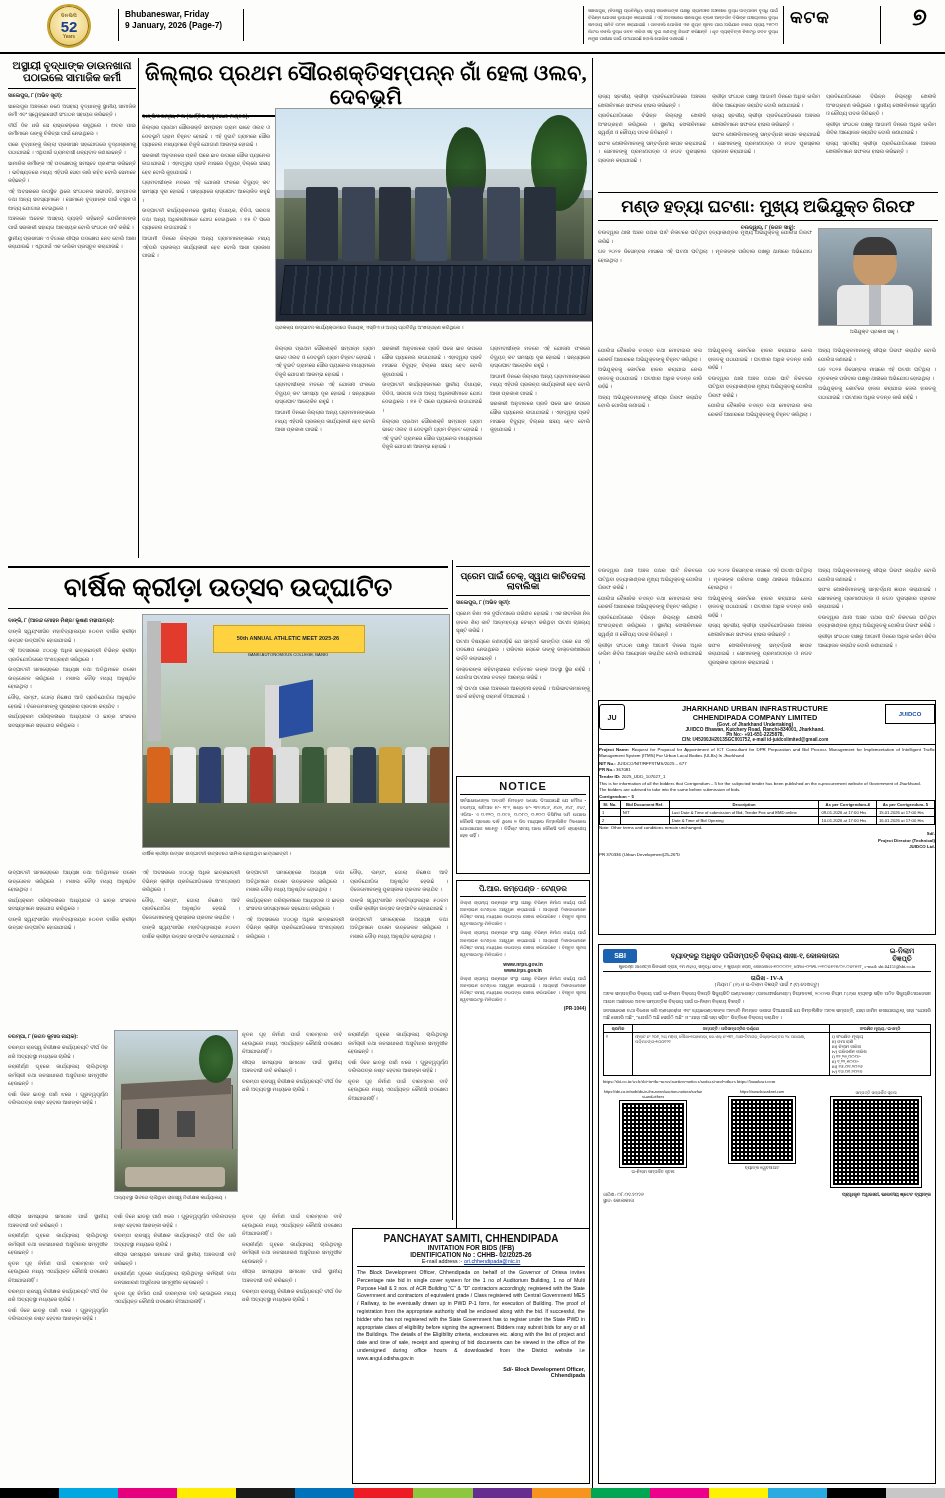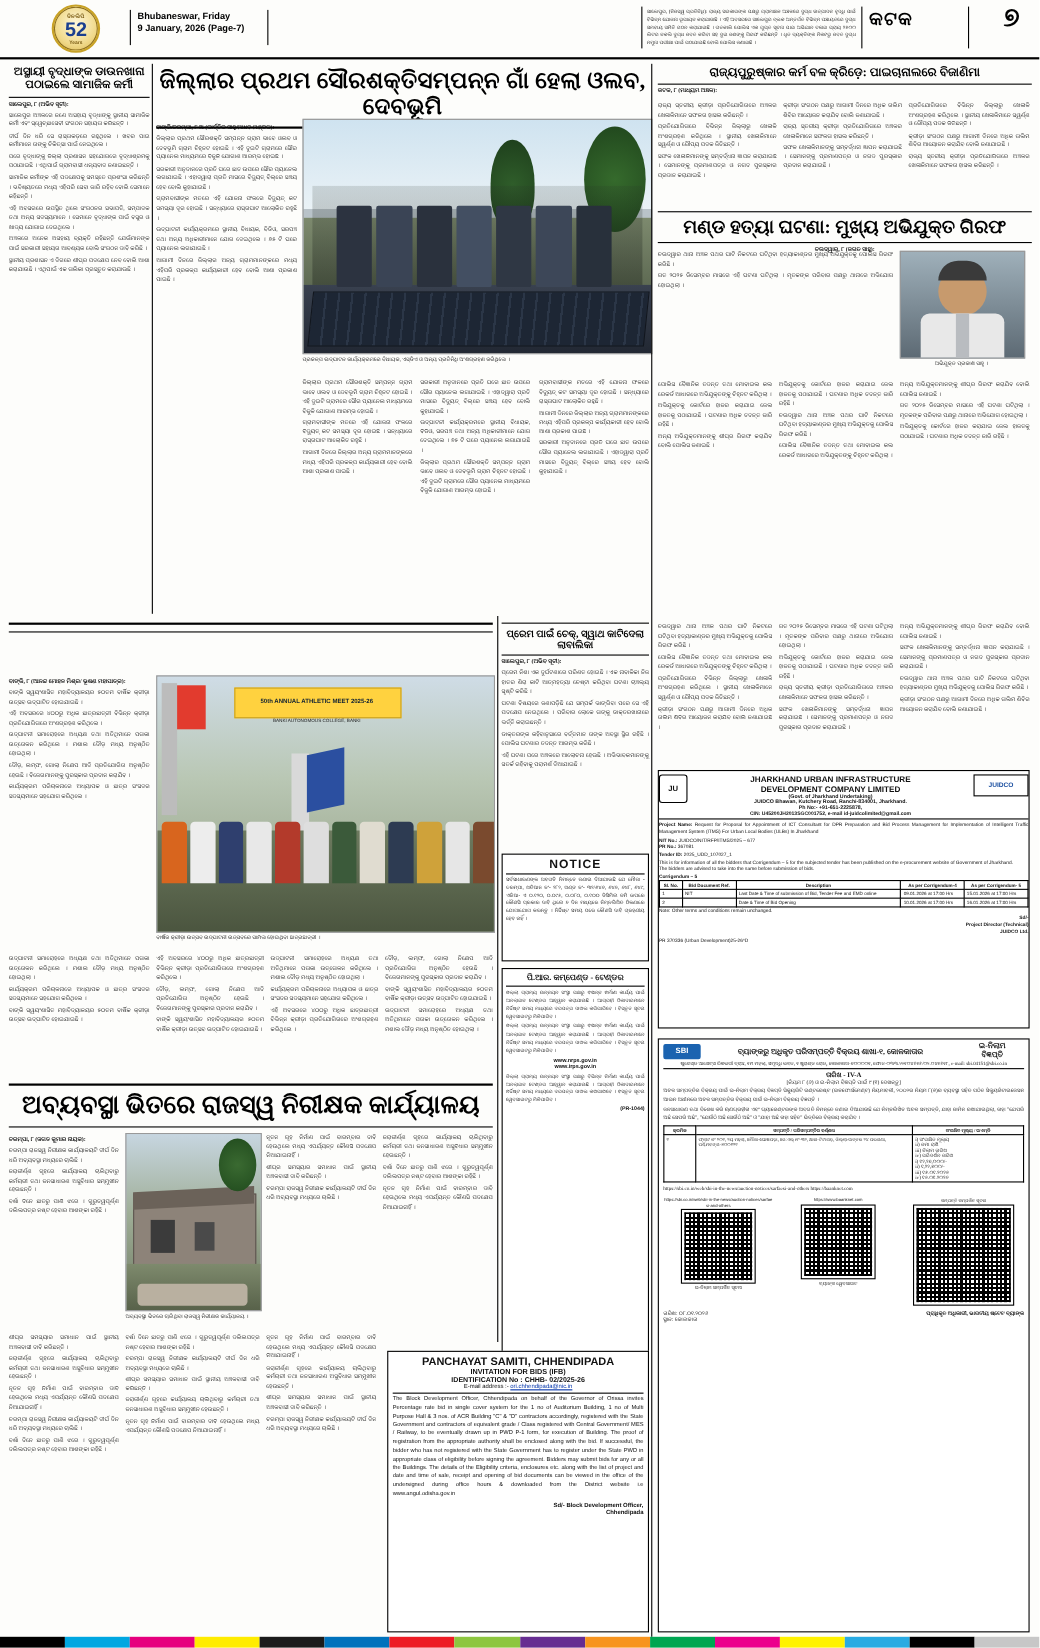--- a/index.html
+++ b/index.html
@@ -12,21 +12,21 @@
   .jtext p{margin:0 0 2px 0;}
   .hr{height:1px;background:#000;}
   .hr2{height:2px;background:#000;}
   .vr{position:absolute;width:1px;background:#000;}
 
   
   .masthead{position:relative;height:52px;border-bottom:2px solid #000;}
   .logo-badge{position:absolute;left:36px;top:4px;width:66px;height:44px;display:flex;flex-direction:column;align-items:center;justify-content:center;}
   .logo-circle{width:40px;height:40px;border-radius:50%;border:2px solid #c8a227;background:radial-gradient(circle at 50% 40%, #fff8dc 0%, #f0d98a 60%, #d9b44a 100%);display:flex;flex-direction:column;align-items:center;justify-content:center;box-shadow:0 0 0 1px #8a6d1f inset;}
   .logo-top{font-size:5px;color:#7a5b12;font-weight:bold;letter-spacing:.3px;}
-  .logo-num{font-size:18px;font-weight:bold;color:#1b3f8f;line-height:1;}
+  .logo-num{font-size:15px;font-weight:bold;color:#1b3f8f;line-height:1;}
   .logo-yrs{font-size:4.5px;color:#7a5b12;font-weight:bold;}
   .mast-date{position:absolute;left:118px;top:9px;width:112px;font-size:8.4px;font-weight:bold;line-height:1.35;color:#000;border-left:1px solid #000;border-right:1px solid #000;padding:0 6px;height:32px;}
   .mast-mid{position:absolute;left:240px;top:6px;width:340px;text-align:center;font-size:8.6px;font-weight:bold;color:#000;line-height:1.5;}
   .mast-right{position:absolute;left:588px;top:8px;width:190px;font-size:4.6px;line-height:1.5;text-align:justify;color:#111;}
   .mast-city{position:absolute;left:790px;top:8px;font-size:17px;font-weight:bold;letter-spacing:1px;color:#000;}
   .mast-page{position:absolute;right:18px;top:4px;font-size:24px;font-weight:bold;color:#000;}
   .mast-sep{position:absolute;top:6px;width:1px;height:38px;background:#000;}
 
   
   .col{position:absolute;}
@@ -147,25 +147,20 @@
     </div>
   </div>
   <div class="col" style="left:490px;top:344px;width:100px;">
     <div class="jtext od">
       <p>ଗ୍ରାମବାସୀଙ୍କ ମତରେ ଏହି ଯୋଜନା ଫଳରେ ବିଦ୍ୟୁତ୍ କଟ ସମସ୍ୟା ଦୂର ହୋଇଛି । ସନ୍ଧ୍ୟାରେ ରାସ୍ତାଘାଟ ଆଲୋକିତ ରହୁଛି ।</p>
       <p>ଆଗାମୀ ଦିନରେ ଜିଲ୍ଲାର ଅନ୍ୟ ଗ୍ରାମମାନଙ୍କରେ ମଧ୍ୟ ଏହିପରି ପ୍ରକଳ୍ପ କାର୍ଯ୍ୟକାରୀ ହେବ ବୋଲି ଆଶା ପ୍ରକାଶ ପାଇଛି ।</p>
       <p>ସରକାରୀ ଅନୁଦାନରେ ପ୍ରତି ଘରେ ଛାତ ଉପରେ ସୌର ପ୍ୟାନେଲ ଲଗାଯାଇଛି । ଏହାଦ୍ୱାରା ପ୍ରତି ମାସରେ ବିଦ୍ୟୁତ୍ ବିଲ୍‌ରେ ସଞ୍ଚୟ ହେବ ବୋଲି କୁହାଯାଇଛି ।</p>
     </div>
   </div>
 
-  <div class="col" style="left:598px;top:60px;width:340px;">
-    <div class="hl od" style="font-size:11px;text-align:center;">ରାଜ୍ୟପୁରୁଷ୍କାର କର୍ମ ବଳ କ୍ରିଡ଼େ: ପାଇଚାନାଲରେ ବିଜାଣିମା</div>
-    <div class="hr" style="margin:4px 0 3px;"></div>
-    <div class="byline od">କଟକ, ୮ (ମାଧ୍ୟମ ଅଞ୍ଚଳ):</div>
-  </div>
   <div class="col" style="left:598px;top:92px;width:108px;">
     <div class="jtext od">
       <p>ରାଜ୍ୟ ସ୍ତରୀୟ କ୍ରୀଡ଼ା ପ୍ରତିଯୋଗିତାରେ ଅଞ୍ଚଳର ଖେଳାଳିମାନେ ସଫଳତା ହାସଲ କରିଛନ୍ତି ।</p>
       <p>ପ୍ରତିଯୋଗିତାରେ ବିଭିନ୍ନ ଜିଲ୍ଲାରୁ ଖେଳାଳି ଅଂଶଗ୍ରହଣ କରିଥିଲେ । ସ୍ଥାନୀୟ ଖେଳାଳିମାନେ ସ୍ୱର୍ଣ୍ଣ ଓ ରୌପ୍ୟ ପଦକ ଜିତିଛନ୍ତି ।</p>
       <p>ସଫଳ ଖେଳାଳିମାନଙ୍କୁ ସମ୍ବର୍ଦ୍ଧନା ଜ୍ଞାପନ କରାଯାଇଛି । ସେମାନଙ୍କୁ ପ୍ରମାଣପତ୍ର ଓ ନଗଦ ପୁରସ୍କାର ପ୍ରଦାନ କରାଯାଇଛି ।</p>
     </div>
   </div>
   <div class="col" style="left:712px;top:92px;width:108px;">
     <div class="jtext od">
       <p>କ୍ରୀଡ଼ା ସଂଗଠନ ପକ୍ଷରୁ ଆଗାମୀ ଦିନରେ ଅଧିକ ତାଲିମ ଶିବିର ଆୟୋଜନ କରାଯିବ ବୋଲି ଜଣାଯାଇଛି ।</p>
@@ -218,20 +213,21 @@
   <div class="col" style="left:818px;top:346px;width:118px;">
     <div class="jtext od">
       <p>ଅନ୍ୟ ଅଭିଯୁକ୍ତମାନଙ୍କୁ ଶୀଘ୍ର ଗିରଫ କରାଯିବ ବୋଲି ପୋଲିସ ଜଣାଇଛି ।</p>
       <p>ଗତ ୨୦୨୫ ଡିସେମ୍ବର ମାସରେ ଏହି ଘଟଣା ଘଟିଥିଲା । ମୃତକଙ୍କ ପରିବାର ପକ୍ଷରୁ ଥାନାରେ ଅଭିଯୋଗ ହୋଇଥିଲା ।</p>
       <p>ଅଭିଯୁକ୍ତକୁ କୋର୍ଟରେ ହାଜର କରାଯାଇ ଜେଲ ହାଜତକୁ ପଠାଯାଇଛି । ଘଟଣାର ଅଧିକ ତଦନ୍ତ ଜାରି ରହିଛି ।</p>
     </div>
   </div>
 
   <div class="col" style="left:8px;top:566px;width:440px;">
     <div class="hr2" style="margin-bottom:5px;"></div>
+    <div class="hl od" style="font-size:26px;text-align:center;">ବାର୍ଷିକ କ୍ରୀଡ଼ା ଉତ୍ସବ ଉଦ୍‌ଘାଟିତ</div>
     <div class="hr" style="margin:6px 0 3px;"></div>
   </div>
   <div class="col" style="left:8px;top:614px;width:128px;">
     <div class="byline od">ବାଙ୍କି, ୮ (ଆନନ୍ଦ ମୋହନ ମିଶ୍ର/ ଭୂଷଣ ମହାପାତ୍ର):</div>
     <div class="jtext od">
       <p>ବାଙ୍କି ସ୍ୱୟଂଶାସିତ ମହାବିଦ୍ୟାଳୟର ୫୦ତମ ବାର୍ଷିକ କ୍ରୀଡ଼ା ଉତ୍ସବ ଉଦ୍‌ଘାଟିତ ହୋଇଯାଇଛି ।</p>
       <p>ଏହି ଅବସରରେ ୪୦୦ରୁ ଅଧିକ ଛାତ୍ରଛାତ୍ରୀ ବିଭିନ୍ନ କ୍ରୀଡ଼ା ପ୍ରତିଯୋଗିତାରେ ଅଂଶଗ୍ରହଣ କରିଥିଲେ ।</p>
       <p>ଉଦ୍‌ଘାଟନୀ ସମାରୋହରେ ଅଧ୍ୟକ୍ଷ ତଥା ଅତିଥିମାନେ ପତାକା ଉତ୍ତୋଳନ କରିଥିଲେ । ମଶାଲ ଦୌଡ଼ ମଧ୍ୟ ଅନୁଷ୍ଠିତ ହୋଇଥିଲା ।</p>
       <p>ଦୌଡ଼, ଲମ୍ଫ, ଗୋଲା ନିକ୍ଷେପ ଆଦି ପ୍ରତିଯୋଗିତା ଅନୁଷ୍ଠିତ ହେଉଛି । ବିଜେତାମାନଙ୍କୁ ପୁରସ୍କାର ପ୍ରଦାନ କରାଯିବ ।</p>
       <p>କାର୍ଯ୍ୟକ୍ରମ ପରିଚାଳନାରେ ଅଧ୍ୟାପକ ଓ ଛାତ୍ର ସଂସଦର ସଦସ୍ୟମାନେ ସହଯୋଗ କରିଥିଲେ ।</p>
@@ -330,21 +326,21 @@
       <p>ଚଉଦ୍ୱାର ଥାନା ଅଞ୍ଚଳ ପଥର ଘାଟି ନିକଟରେ ଘଟିଥିବା ହତ୍ୟାକାଣ୍ଡର ମୁଖ୍ୟ ଅଭିଯୁକ୍ତକୁ ପୋଲିସ ଗିରଫ କରିଛି ।</p>
       <p>କ୍ରୀଡ଼ା ସଂଗଠନ ପକ୍ଷରୁ ଆଗାମୀ ଦିନରେ ଅଧିକ ତାଲିମ ଶିବିର ଆୟୋଜନ କରାଯିବ ବୋଲି ଜଣାଯାଇଛି ।</p>
     </div>
   </div>
 
   <div class="adbox" style="position:absolute;left:598px;top:700px;width:338px;height:235px;padding:3px 0;box-sizing:border-box;">
     <div style="display:flex;align-items:flex-start;gap:4px;">
       <div style="width:24px;height:24px;border:1px solid #000;border-radius:3px;display:flex;align-items:center;justify-content:center;font-size:7px;font-weight:bold;">JU</div>
       <div style="flex:1;text-align:center;">
         <div style="font-size:7.4px;font-weight:bold;">JHARKHAND URBAN INFRASTRUCTURE</div>
-        <div style="font-size:7.4px;font-weight:bold;">DEVELOPMENT COMPANY LIMITED</div>
+        <div style="font-size:7.4px;font-weight:bold;">CHHENDIPADA COMPANY LIMITED</div>
         <div style="font-size:4.8px;font-weight:bold;">(Govt. of Jharkhand Undertaking)</div>
         <div style="font-size:4.8px;font-weight:bold;">JUIDCO Bhawan, Kutchery Road, Ranchi-834001, Jharkhand.</div>
         <div style="font-size:4.8px;font-weight:bold;">Ph No:- +91-651-2225878,</div>
         <div style="font-size:4.6px;font-weight:bold;">CIN: U45200JH2013SGC001752, e-mail id-juidcolimited@gmail.com</div>
       </div>
       <div style="width:48px;height:18px;border:1px solid #000;display:flex;align-items:center;justify-content:center;font-size:6px;font-weight:bold;color:#1b4fa0;">JUIDCO</div>
     </div>
     <div class="hr" style="margin:2px 0;"></div>
     <div class="tiny justify" style="margin-bottom:1px;">
       <b>Project Name:</b>
@@ -401,25 +397,20 @@
     <div class="od" style="font-size:7.5px;font-weight:bold;text-align:center;">ପି.ଆର. କମ୍ପେଣ୍ଡ - ଟେଣ୍ଡର</div>
     <div class="hr" style="margin:2px 0;"></div>
     <div class="od" style="font-size:4.6px;line-height:1.55;text-align:justify;">ଜିଲ୍ଲା ଗ୍ରାମ୍ୟ ଉନ୍ନୟନ ସଂସ୍ଥା ପକ୍ଷରୁ ବିଭିନ୍ନ ନିର୍ମାଣ କାର୍ଯ୍ୟ ପାଇଁ ଅନଲାଇନ ଟେଣ୍ଡର ଆହ୍ୱାନ କରାଯାଉଛି । ଆଗ୍ରହୀ ଠିକାଦାରମାନେ ନିର୍ଦ୍ଦିଷ୍ଟ ସମୟ ମଧ୍ୟରେ ଦରପତ୍ର ଦାଖଲ କରିପାରିବେ । ବିସ୍ତୃତ ସୂଚନା ୱେବସାଇଟରୁ ମିଳିପାରିବ ।</div>
     <div class="od" style="font-size:4.6px;line-height:1.55;text-align:justify;margin-top:2px;">ଜିଲ୍ଲା ଗ୍ରାମ୍ୟ ଉନ୍ନୟନ ସଂସ୍ଥା ପକ୍ଷରୁ ବିଭିନ୍ନ ନିର୍ମାଣ କାର୍ଯ୍ୟ ପାଇଁ ଅନଲାଇନ ଟେଣ୍ଡର ଆହ୍ୱାନ କରାଯାଉଛି । ଆଗ୍ରହୀ ଠିକାଦାରମାନେ ନିର୍ଦ୍ଦିଷ୍ଟ ସମୟ ମଧ୍ୟରେ ଦରପତ୍ର ଦାଖଲ କରିପାରିବେ । ବିସ୍ତୃତ ସୂଚନା ୱେବସାଇଟରୁ ମିଳିପାରିବ ।</div>
     <div style="font-size:5px;font-weight:bold;text-align:center;margin-top:3px;">www.nrps.gov.in</div>
     <div style="font-size:5px;font-weight:bold;text-align:center;">www.irps.gov.in</div>
     <div class="od" style="font-size:4.6px;line-height:1.55;text-align:justify;margin-top:2px;">ଜିଲ୍ଲା ଗ୍ରାମ୍ୟ ଉନ୍ନୟନ ସଂସ୍ଥା ପକ୍ଷରୁ ବିଭିନ୍ନ ନିର୍ମାଣ କାର୍ଯ୍ୟ ପାଇଁ ଅନଲାଇନ ଟେଣ୍ଡର ଆହ୍ୱାନ କରାଯାଉଛି । ଆଗ୍ରହୀ ଠିକାଦାରମାନେ ନିର୍ଦ୍ଦିଷ୍ଟ ସମୟ ମଧ୍ୟରେ ଦରପତ୍ର ଦାଖଲ କରିପାରିବେ । ବିସ୍ତୃତ ସୂଚନା ୱେବସାଇଟରୁ ମିଳିପାରିବ ।</div>
     <div style="font-size:4.8px;font-weight:bold;text-align:right;margin-top:3px;">(PR-1044)</div>
   </div>
 
-  <div class="col" style="left:8px;top:985px;width:440px;">
-    <div class="hr2" style="margin-bottom:5px;"></div>
-    <div class="hl od" style="font-size:23px;text-align:center;">ଅବ୍ୟବସ୍ଥା ଭିତରେ ରାଜସ୍ୱ ନିରୀକ୍ଷକ କାର୍ଯ୍ୟାଳୟ</div>
-    <div class="hr" style="margin:6px 0 3px;"></div>
-  </div>
   <div class="col" style="left:8px;top:1030px;width:100px;">
     <div class="byline od">ଚରମ୍ପା, ୮ (ଜଗତ କୁମାର ନାୟକ):</div>
     <div class="jtext od">
       <p>ଚରମ୍ପା ରାଜସ୍ୱ ନିରୀକ୍ଷକ କାର୍ଯ୍ୟାଳୟଟି ଦୀର୍ଘ ଦିନ ଧରି ଅବ୍ୟବସ୍ଥା ମଧ୍ୟରେ ଚାଲିଛି ।</p>
       <p>ଜରାଜୀର୍ଣ୍ଣ ଗୃହରେ କାର୍ଯ୍ୟାଳୟ ଚାଲିଥିବାରୁ କର୍ମଚାରୀ ତଥା ଜନସାଧାରଣ ଅସୁବିଧାର ସମ୍ମୁଖୀନ ହେଉଛନ୍ତି ।</p>
       <p>ବର୍ଷା ଦିନେ ଛାତରୁ ପାଣି ଝରେ । ଗୁରୁତ୍ୱପୂର୍ଣ୍ଣ ଦଲିଲପତ୍ର ନଷ୍ଟ ହେବାର ଆଶଙ୍କା ରହିଛି ।</p>
     </div>
   </div>
   <div class="photo" style="position:absolute;left:114px;top:1030px;width:122px;height:160px;">
     <div style="position:absolute;inset:0;background:linear-gradient(#c7d6e0 0%,#9fae97 45%,#6f7a62 100%);"></div>

